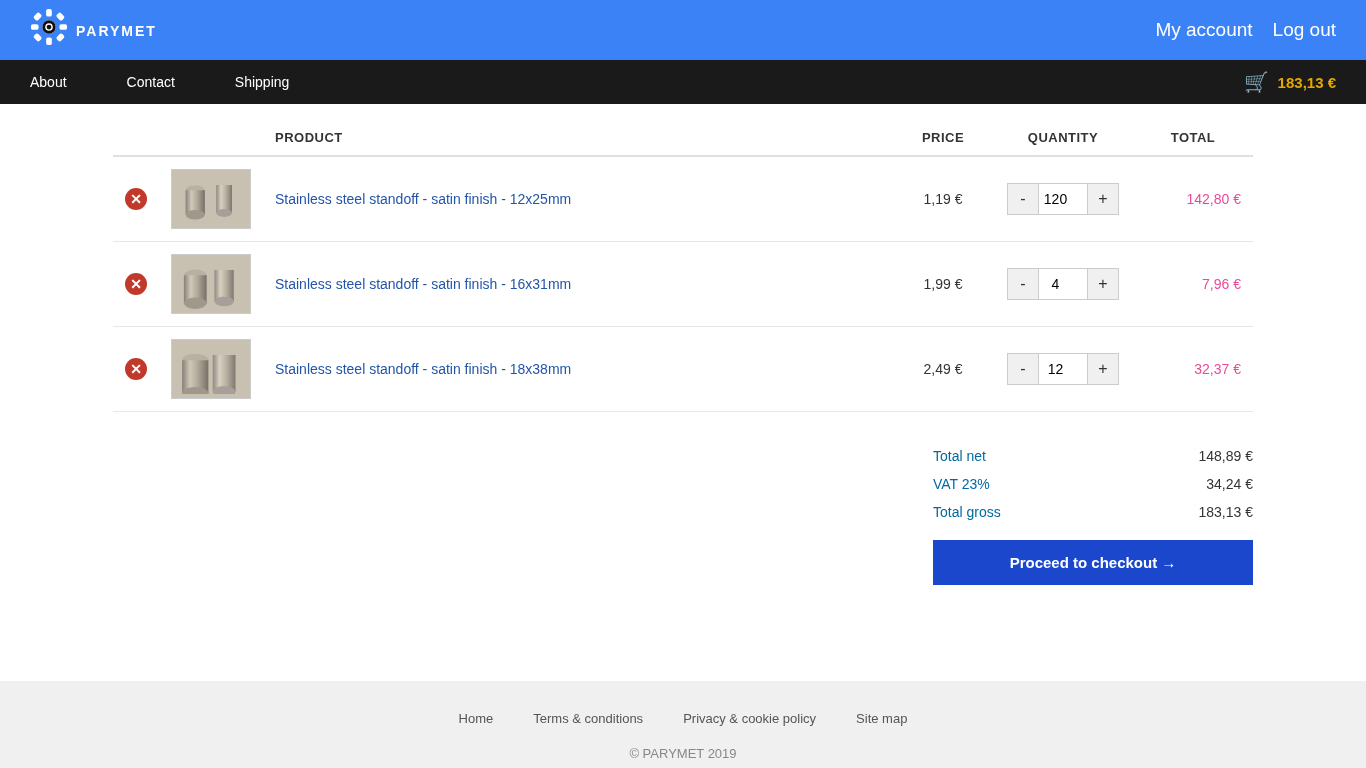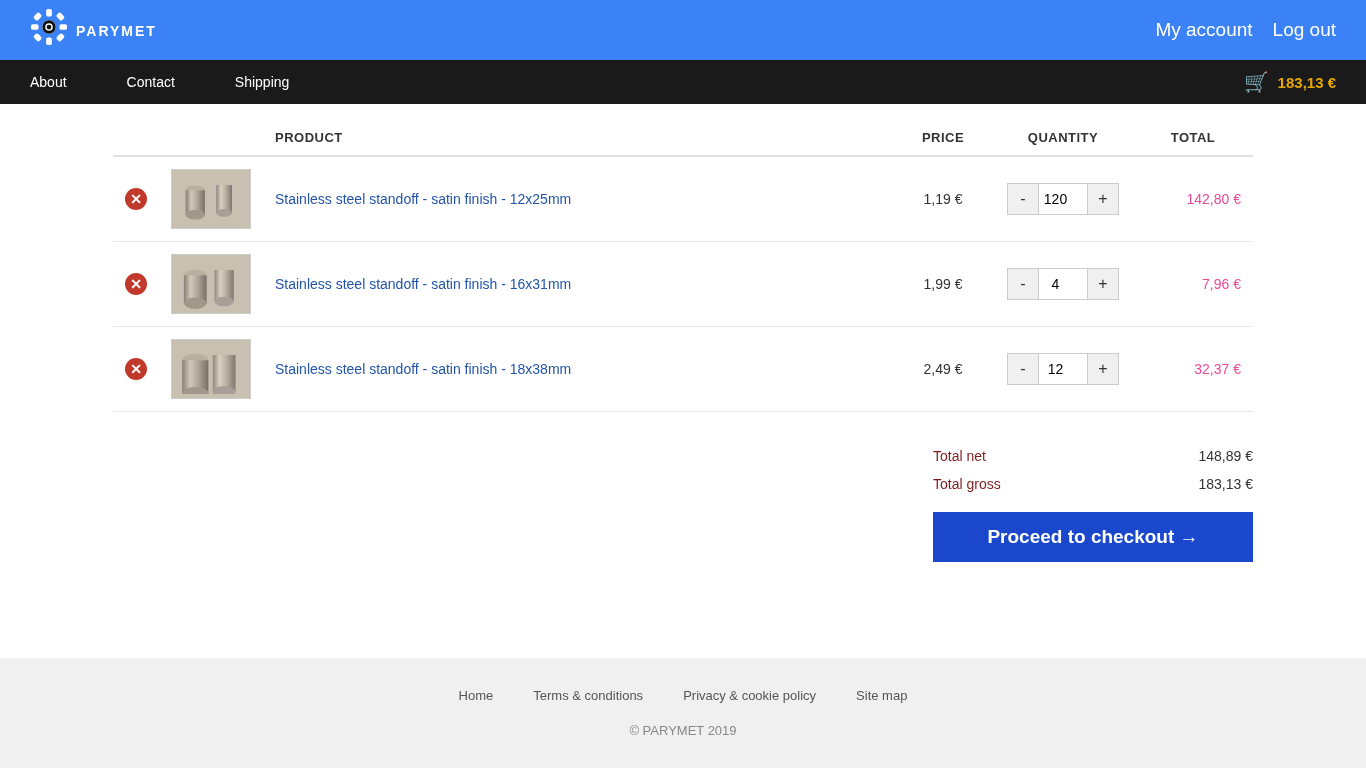--- a/index.html
+++ b/index.html
@@ -201,33 +201,33 @@
       display: flex;
       justify-content: space-between;
       padding: 6px 0;
       font-size: 14px;
     }
     .summary-row.total-gross {
       font-weight: normal;
       gap: 24px;
     }
     .summary-row .summary-label {
-      color: #7f1d1d;
+      color: #0369a1;
     }
     .summary-row .summary-value {
       color: #333;
     }
     .checkout-btn {
       display: block;
       width: 100%;
       background: #1a47cc;
       color: #fff;
       border: none;
       padding: 14px 20px;
-      font-size: 19px;
+      font-size: 15px;
       font-weight: bold;
       cursor: pointer;
       margin-top: 14px;
       text-align: center;
     }
 
     
     .footer {
       background: #f0f0f0;
       margin-top: 80px;
@@ -460,20 +460,24 @@
     </tr>
       </tbody>
   </table>
 
   <div class="summary-section">
     <div class="summary-box">
       <div class="summary-row">
         <span class="summary-label">Total net</span>
         <span class="summary-value">148,89 €</span>
       </div>
+      <div class="summary-row">
+        <span class="summary-label">VAT 23%</span>
+        <span class="summary-value">34,24 €</span>
+      </div>
       <div class="summary-row total-gross">
         <span class="summary-label">Total gross</span>
         <span class="summary-value">183,13 €</span>
       </div>
       <button class="checkout-btn">Proceed to checkout →</button>
     </div>
   </div>
 </div>
 
 <div class="footer">

